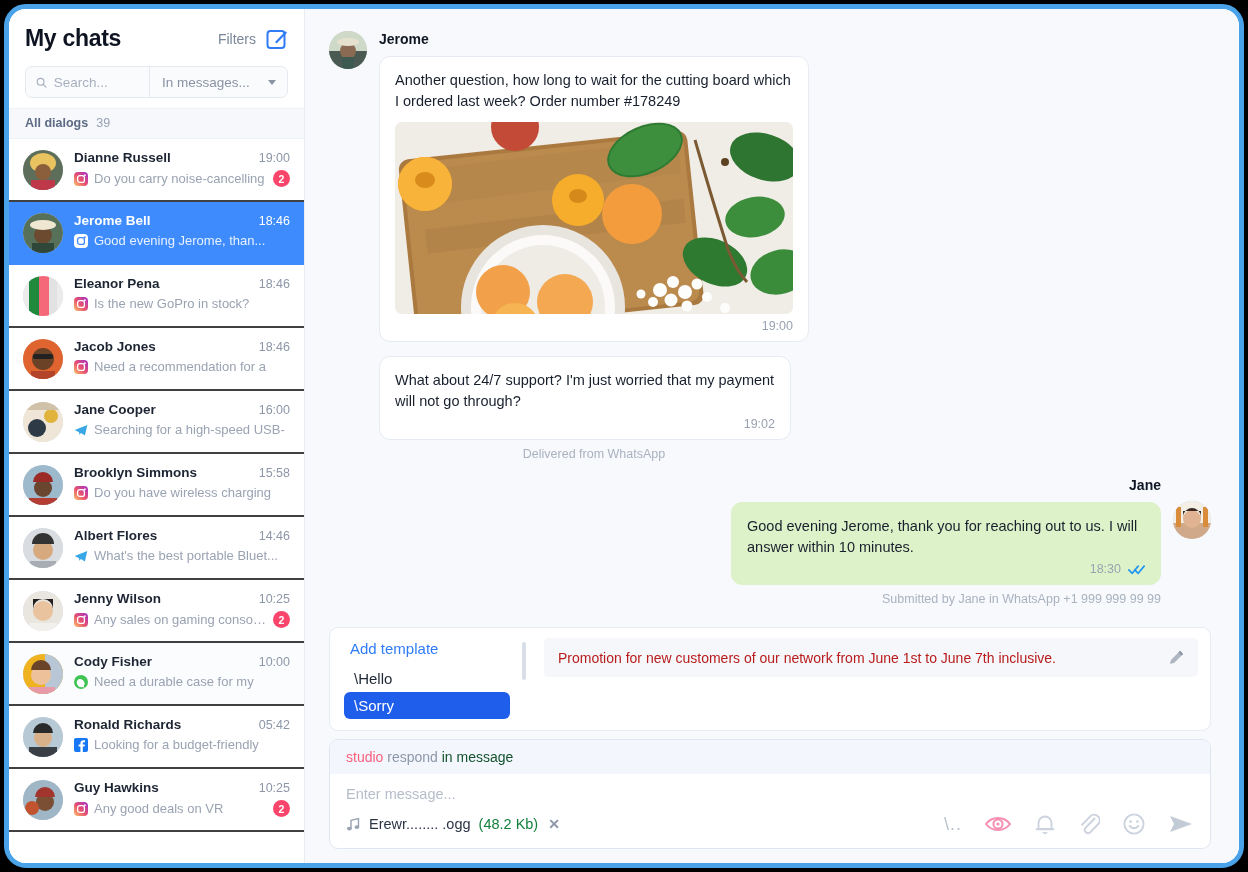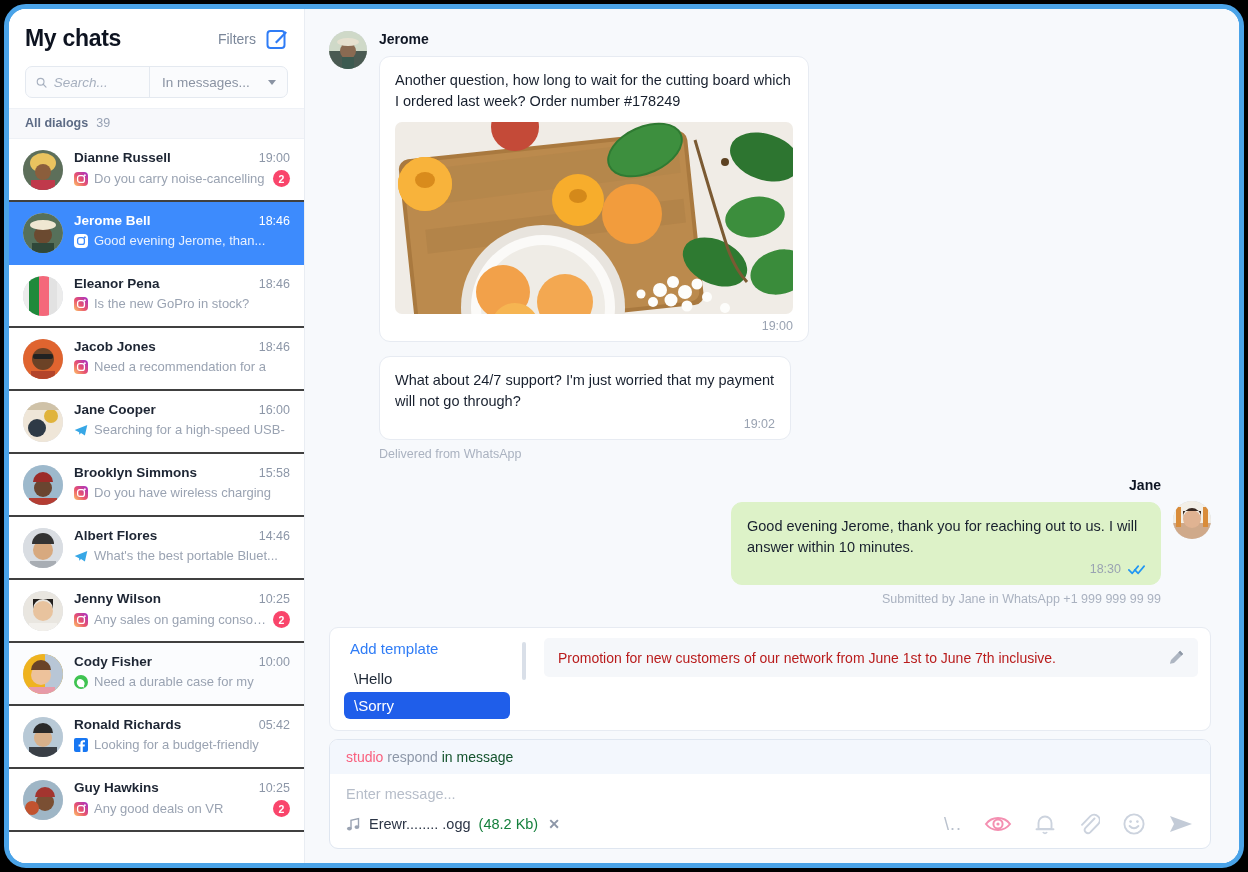--- a/index.html
+++ b/index.html
@@ -65,21 +65,21 @@
     overflow: hidden;
   }
   .sb-search {
     flex: 1 1 auto;
     display: flex; align-items: center; gap: 7px;
     padding: 0 10px;
     border-right: 1px solid #e4e9f0;
   }
   .sb-search input {
     border: 0; outline: 0; background: transparent;
-    font-family: inherit; font-size: 13.5px; color: #3d4759; width: 100%; font-style: italic;
+    font-family: inherit; font-size: 13.5px; color: #3d4759; width: 100%;
   }
   .sb-search input::placeholder { color: #a7b0bf; }
   .sb-scope {
     flex: 0 0 137px;
     display: flex; align-items: center; justify-content: space-between;
     padding: 0 11px 0 12px;
     font-size: 13.5px; color: #8a93a3;
     cursor: pointer;
   }
   .caret {
@@ -199,20 +199,21 @@
   .bubble-img svg { display: block; width: 100%; height: 100%; }
   .meta {
     display: flex; align-items: center; justify-content: flex-end;
     gap: 7px; margin-top: 5px;
     font-size: 12.5px; color: #9aa3b2;
   }
   .ticks { width: 17px; height: 11px; }
   .status-line {
     font-size: 12.5px; color: #aab2c0;
     margin-top: 7px;
+    text-align: center;
   }
   .status-line.right { text-align: right; }
 
   
   .tpl-panel {
     margin: 0 28px 0 24px;
     background: #ffffff;
     border: 1px solid #e7ebf2;
     border-radius: 9px;
     display: flex;

